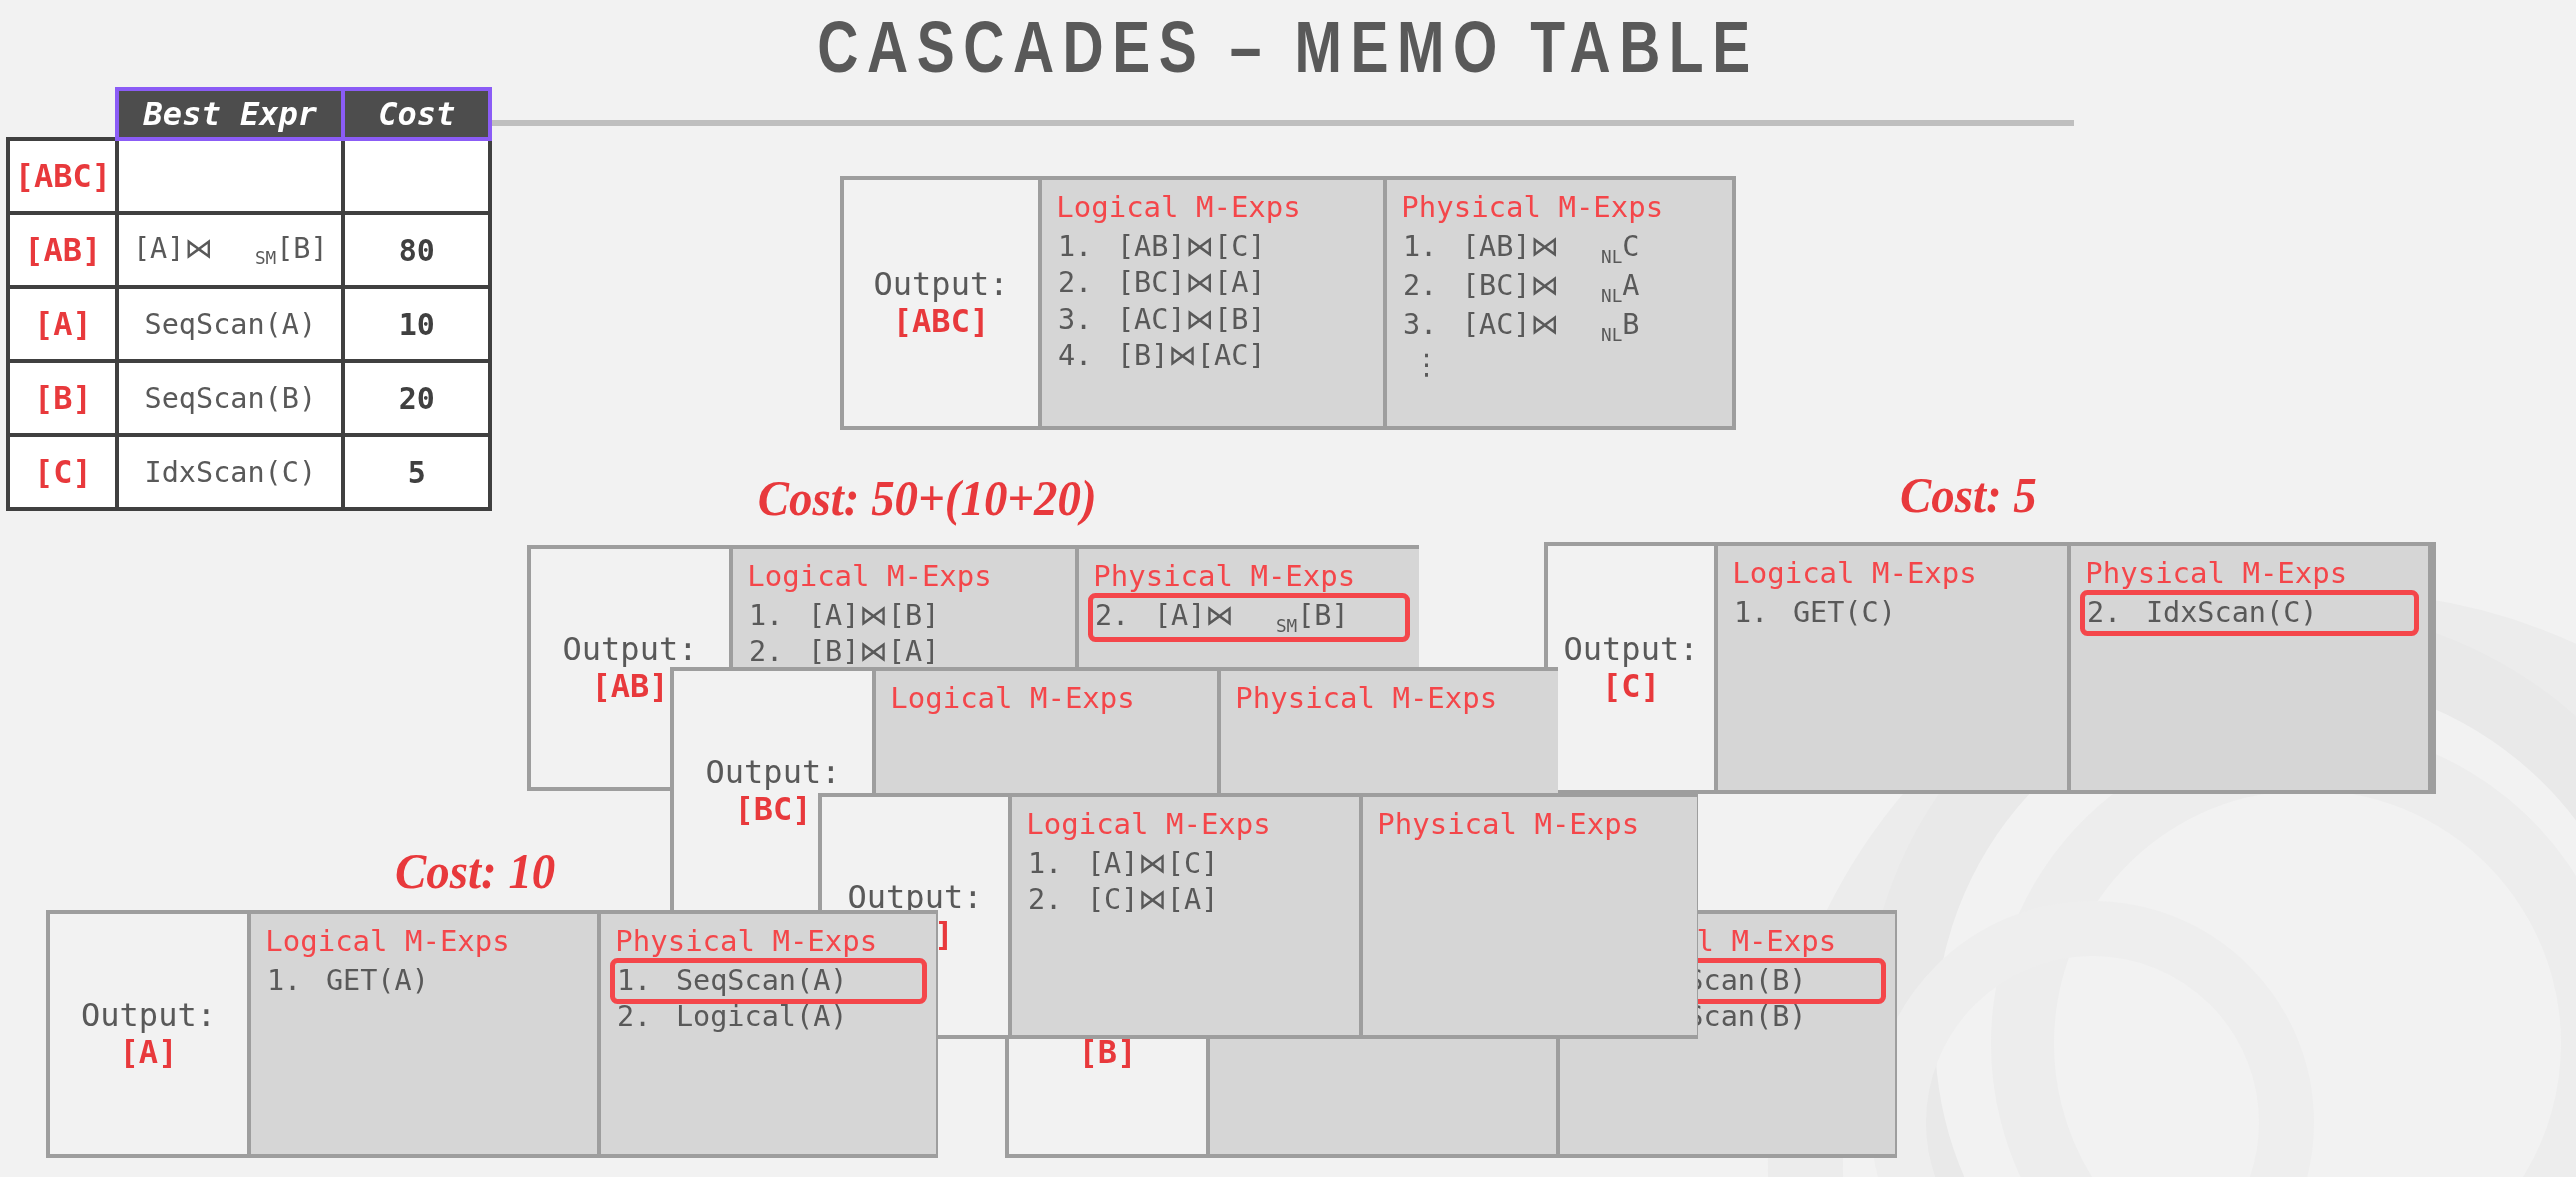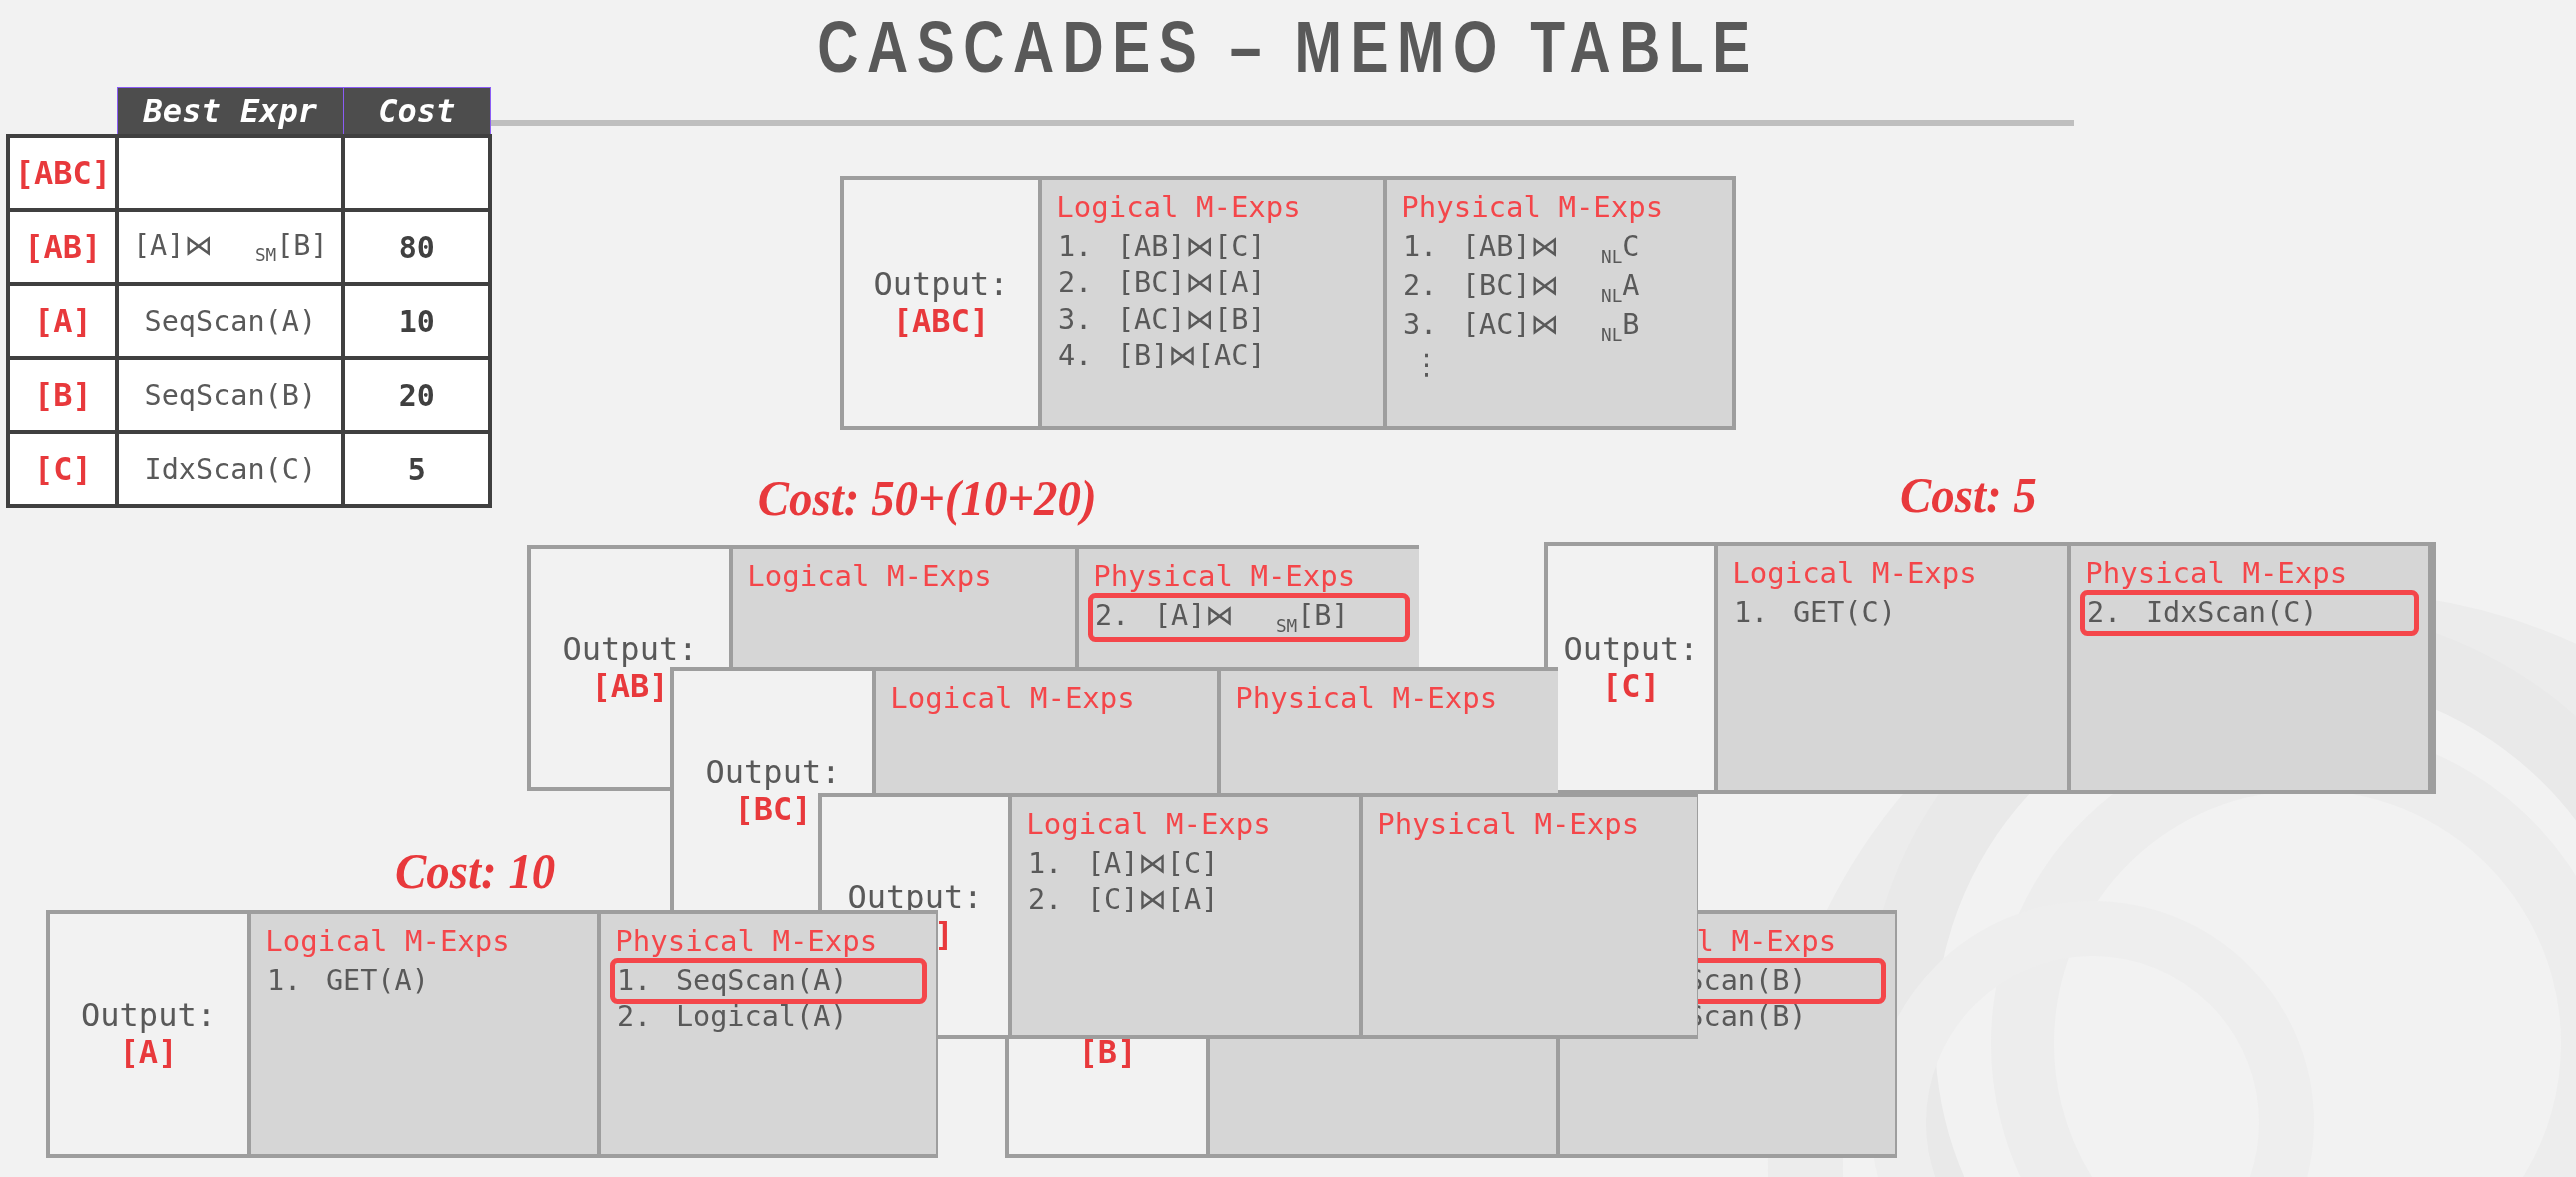--- a/index.html
+++ b/index.html
@@ -88,21 +88,21 @@
     padding: 0;
     text-align: center;
     vertical-align: middle;
   }
   #memo-table th {
     background: #4d4d4d;
     color: #ffffff;
     font-style: italic;
     font-weight: bold;
     font-size: 32px;
-    border: 1px solid #8b5cf6;
+    border: 4px solid #8b5cf6;
     height: 46px;
   }
   #memo-table .corner-cell {
     border: none;
     background: transparent;
   }
   .key-cell {
     color: #e8393c;
     font-weight: bold;
     font-size: 32px;
@@ -305,20 +305,24 @@
 
   <div class="cost-label" style="left:743px; top:469px;">Cost: 50+(10+20)</div>
 
   <div class="group-box" id="group-ab" style="left:527px; top:545px; width:892px; height:246px;">
     <div class="gb-output" style="width:198px;">
       <div class="out-label">Output:</div>
       <div class="out-key">[AB]</div>
     </div>
     <div class="gb-col" style="width:342px;">
       <div class="col-title">Logical M-Exps</div>
+      <ol>
+        <li><span class="num">1.</span><span>[A]⋈[B]</span></li>
+        <li><span class="num">2.</span><span>[B]⋈[A]</span></li>
+      </ol>
     </div>
     <div class="gb-col" style="width:340px;">
       <div class="col-title">Physical M-Exps</div>
       <ol>
         <li class="highlighted"><span class="num">2.</span><span>[A]⋈</span><span class="sub">SM</span><span>[B]</span></li>
       </ol>
     </div>
   </div>
 
   <div class="cost-label" style="left:1894px; top:466px;">Cost: 5</div>

